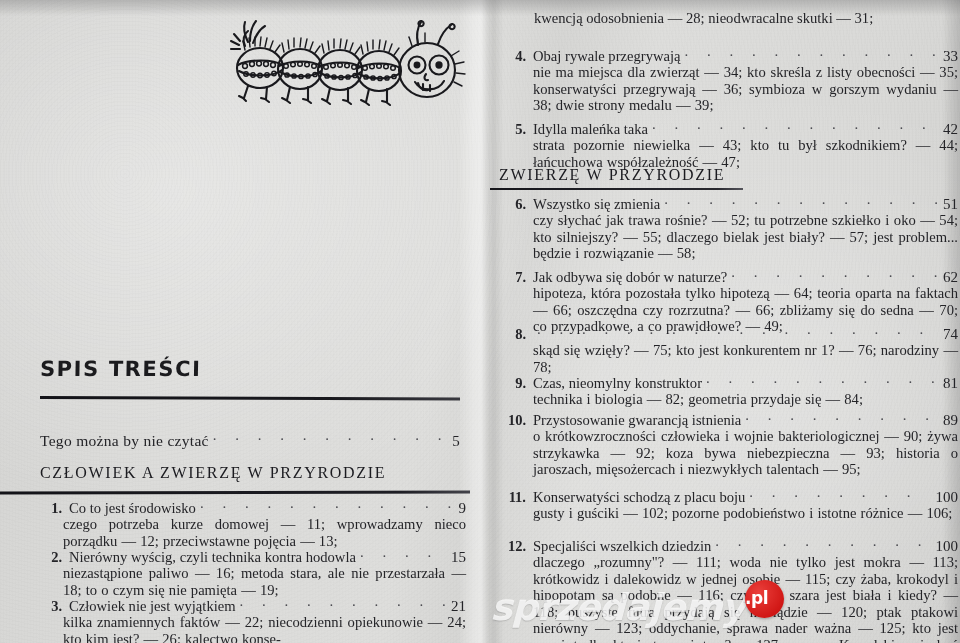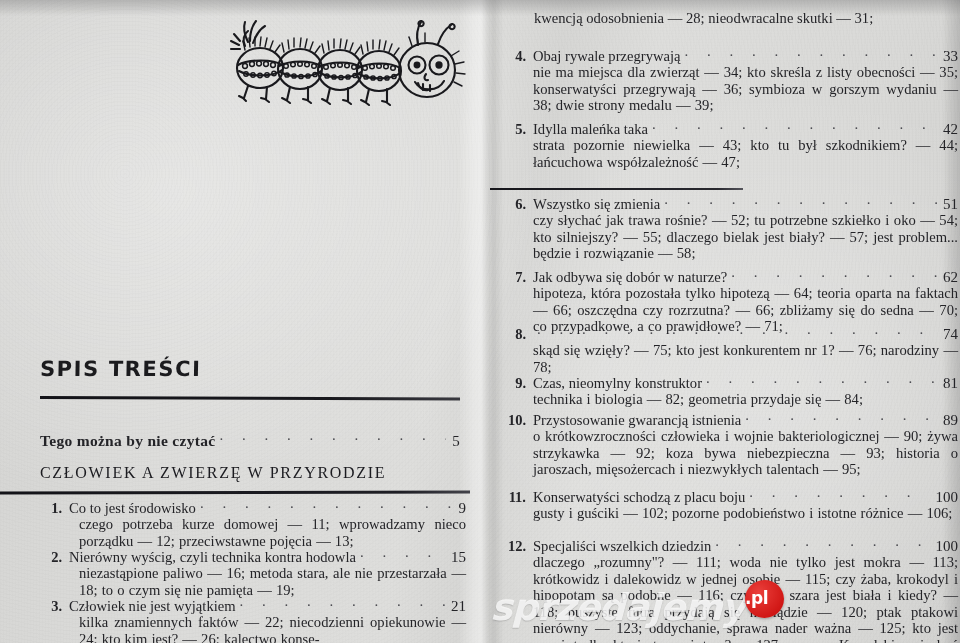--- a/index.html
+++ b/index.html
@@ -85,21 +85,21 @@
   }
 
   .intro-row {
     position: absolute;
     left: 40px; top: 430px; width: 420px;
     font-size: 15.5px;
     letter-spacing: .3px;
     display: flex;
     align-items: baseline;
   }
-  .intro-row .t { font-weight: 700; white-space: nowrap; text-align: right; }
+  .intro-row .t { font-weight: 400; white-space: nowrap; text-align: right; }
   .leaders {
     flex: 1 1 auto;
     margin: 0 6px 0 4px;
     border-bottom: 0;
     overflow: hidden;
     height: 1em;
     position: relative;
   }
   .leaders::after {
     content: ". . . . . . . . . . . . . . . . . . . . . . . . . . . . . . . . . . . . . . . . . . .";
@@ -140,21 +140,21 @@
   .entry .num {
     width: 26px;
     text-align: right;
     margin-right: 7px;
     font-weight: 700;
     flex: 0 0 auto;
     font-size: 14.5px;
   }
   .entry .title { flex: 0 0 auto; }
   .entry .sub {
-    margin-left: 43px;
+    margin-left: 27px;
     text-align: justify;
     word-spacing: .5px;
   }
   .entry.bold-pg .pg { font-weight: 400; }
 
   
   #right-page {
     position: absolute;
     left: 490px; top: 0; width: 470px; height: 643px;
   }
@@ -438,40 +438,41 @@
     <div class="entry bold-pg" style="top:119px">
       <div class="head">
         <span class="num">5.</span>
         <span class="title">Idylla maleńka taka</span>
         <span class="leaders"></span>
         <span class="pg">42</span>
       </div>
       <div class="sub">strata pozornie niewielka — 43; kto tu był szkodnikiem? — 44; łańcuchowa współzależność — 47;</div>
     </div>
 
+    <div id="sec-head-2">ZWIERZĘ W PRZYRODZIE</div>
     <div id="sec-rule-2"></div>
 
     <div class="entry" style="top:194px">
       <div class="head">
         <span class="num">6.</span>
         <span class="title">Wszystko się zmienia</span>
         <span class="leaders"></span>
         <span class="pg">51</span>
       </div>
       <div class="sub">czy słychać jak trawa rośnie? — 52; tu potrzebne szkiełko i oko — 54; kto silniejszy? — 55; dlaczego bielak jest biały? — 57; jest problem... będzie i rozwiązanie — 58;</div>
     </div>
 
     <div class="entry" style="top:267px">
       <div class="head">
         <span class="num">7.</span>
         <span class="title">Jak odbywa się dobór w naturze?</span>
         <span class="leaders"></span>
         <span class="pg">62</span>
       </div>
-      <div class="sub">hipoteza, która pozostała tylko hipotezą — 64; teoria oparta na faktach — 66; oszczędna czy rozrzutna? — 66; zbliżamy się do sedna — 70; co przypadkowe, a co prawidłowe? — 71;</div>
+      <div class="sub">hipoteza, która pozostała tylko hipotezą — 64; teoria oparta na faktach — 66; oszczędna czy rozrzutna? — 66; zbliżamy się do sedna — 70; co przypadkowe, a co prawidłowe? — 49;</div>
     </div>
 
     <div class="entry" style="top:324px">
       <div class="head">
         <span class="num">8.</span>
         <span class="leaders"></span>
         <span class="pg">74</span>
       </div>
       <div class="sub">skąd się wzięły? — 75; kto jest konkurentem nr 1? — 76; narodziny — 78;</div>
     </div>

